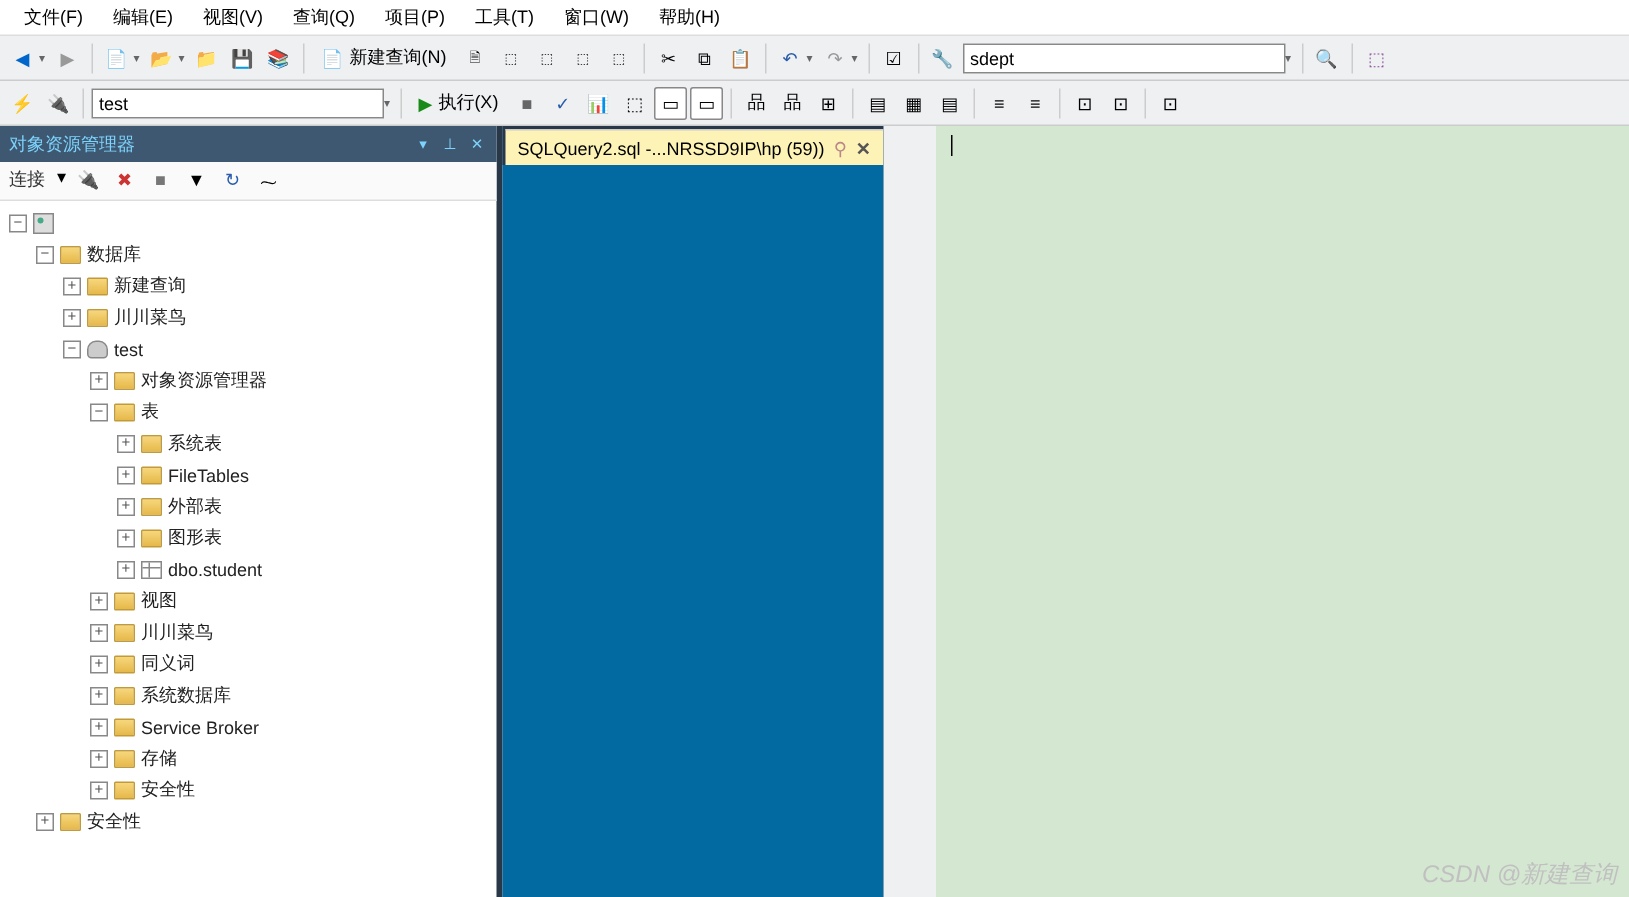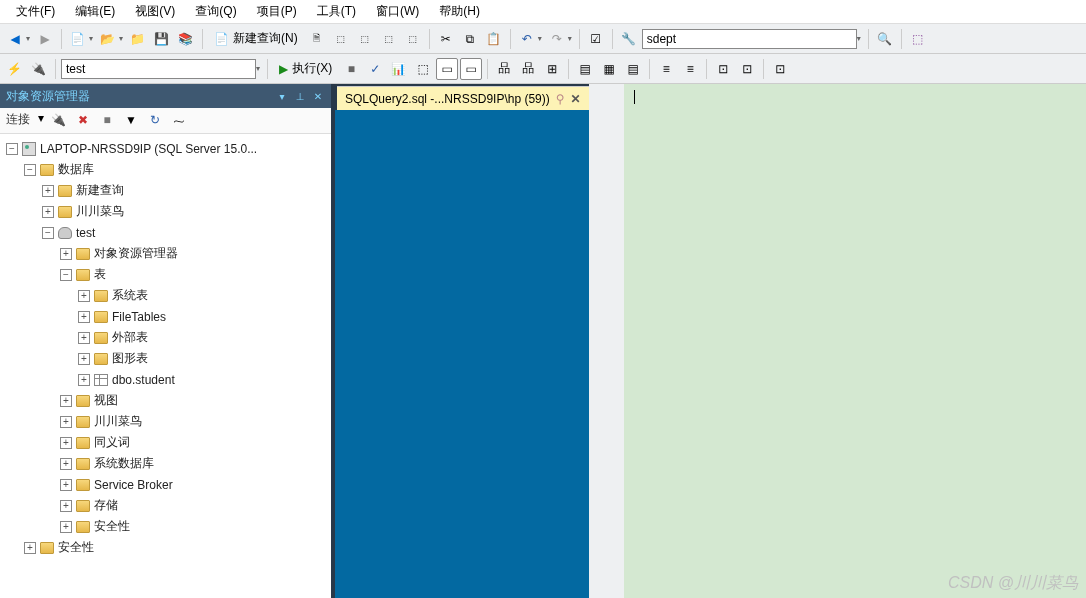--- a/index.html
+++ b/index.html
@@ -175,21 +175,20 @@
       <span class="ico" style="color:#c33;">✖</span>
       <span class="ico" style="color:#777;">■</span>
       <span class="ico">▼</span>
       <span class="ico" style="color:#2a5eaa;">↻</span>
       <span class="ico">⁓</span>
     </div>
     <div class="tree">
       <div class="tree-row" style="padding-left:4px;">
           <span class="expander">−</span>
           <span class="server-icon"></span>
-          <span>LAPTOP-NRSSD9IP (SQL Server 15.0...</span>
         </div>
       <div class="tree-row" style="padding-left:22px;">
           <span class="expander">−</span>
           <span class="folder-icon"></span>
           <span>数据库</span>
         </div>
       <div class="tree-row" style="padding-left:40px;">
           <span class="expander">+</span>
           <span class="folder-icon"></span>
           <span>新建查询</span>
@@ -292,13 +291,13 @@
     </div>
     <div class="editor-body">
       <div class="editor-gutter"></div>
       <div class="editor-text">
         <div class="cursor"></div>
       </div>
     </div>
   </div>
 </div>
 
-<div class="watermark">CSDN @川川菜鸟</div>
+<div class="watermark">CSDN @新建查询</div>
 
 </body></html>

